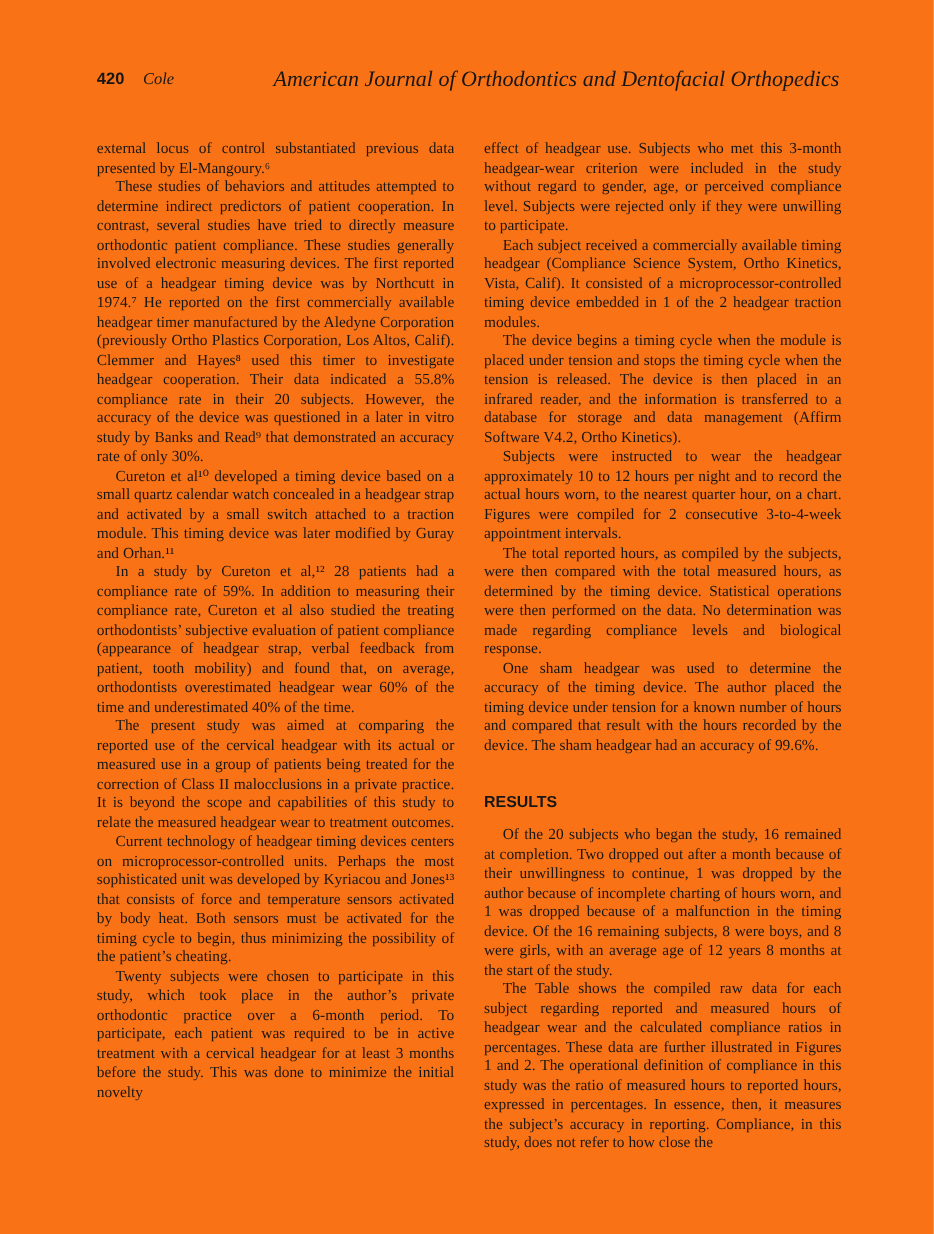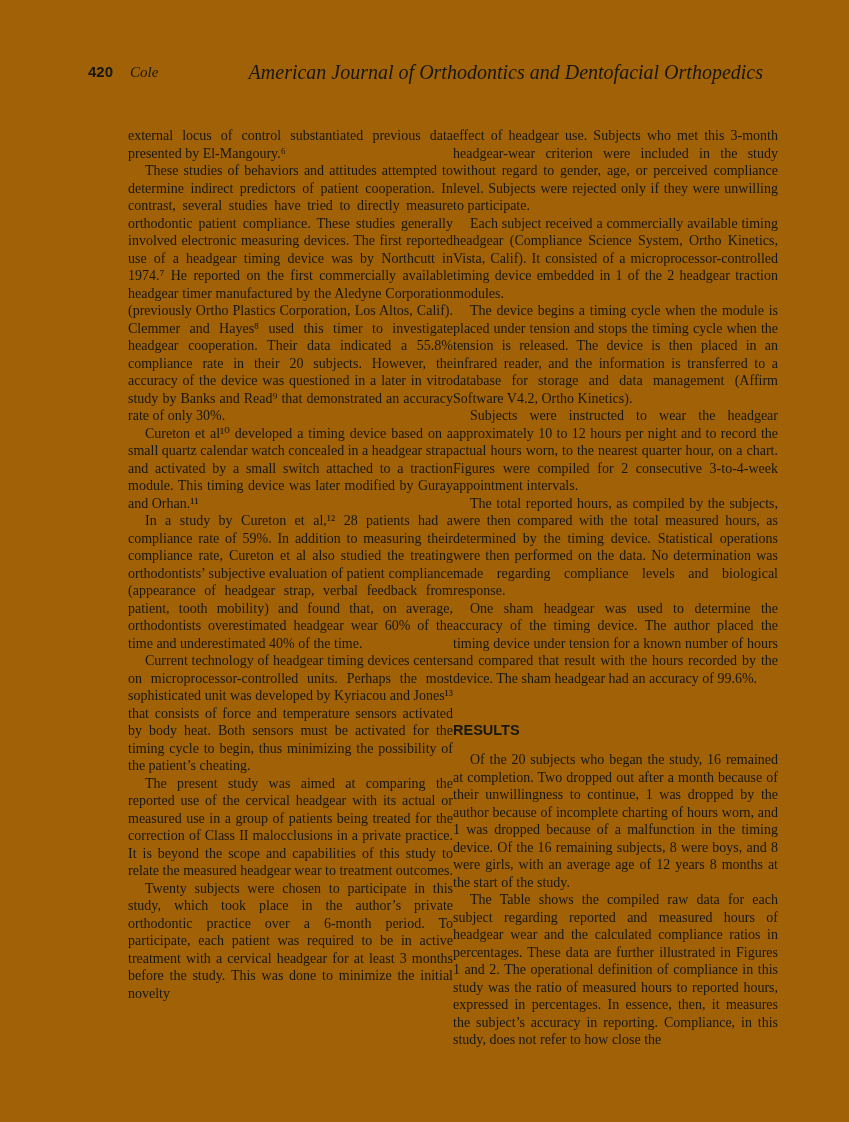--- a/index.html
+++ b/index.html
@@ -4,21 +4,21 @@
 <style>
   html, body {
     margin: 0;
     padding: 0;
     background: #ffffff;
   }
   .page {
     position: relative;
     width: 849px;
     height: 1122px;
-    background: #a16207;
+    background: #f97316;
     box-sizing: border-box;
     padding: 62px 86px 0 88px;
     color: #161616;
     overflow: hidden;
   }
   .page-header {
     display: flex;
     justify-content: space-between;
     align-items: flex-start;
     margin-bottom: 24px;
@@ -41,21 +41,21 @@
   }
   .header-right {
     text-align: center;
     font-family: Liberation Serif, serif;
     font-style: italic;
     font-size: 20px;
     line-height: 20px;
   }
   .columns {
     display: flex;
-    margin-left: 40px;
+    gap: 27px;
   }
   .col {
     flex: 0 0 325px;
     width: 325px;
     font-family: "Liberation Serif", "DejaVu Serif", serif;
     font-size: 14px;
     line-height: 17.5px;
     text-align: justify;
   }
   .col p.para {
@@ -86,22 +86,22 @@
     <div class="header-right">
       <div class="journal-name">American Journal of Orthodontics and Dentofacial Orthopedics</div>
     </div>
   </header>
   <main class="columns">
     <section class="col">
         <p class="para noindent">external locus of control substantiated previous data presented by El-Mangoury.⁶</p>
         <p class="para">These studies of behaviors and attitudes attempted to determine indirect predictors of patient cooperation. In contrast, several studies have tried to directly measure orthodontic patient compliance. These studies generally involved electronic measuring devices. The first reported use of a headgear timing device was by Northcutt in 1974.⁷ He reported on the first commercially available headgear timer manufactured by the Aledyne Corporation (previously Ortho Plastics Corporation, Los Altos, Calif). Clemmer and Hayes⁸ used this timer to investigate headgear cooperation. Their data indicated a 55.8% compliance rate in their 20 subjects. However, the accuracy of the device was questioned in a later in vitro study by Banks and Read⁹ that demonstrated an accuracy rate of only 30%.</p>
         <p class="para">Cureton et al¹⁰ developed a timing device based on a small quartz calendar watch concealed in a headgear strap and activated by a small switch attached to a traction module. This timing device was later modified by Guray and Orhan.¹¹</p>
         <p class="para">In a study by Cureton et al,¹² 28 patients had a compliance rate of 59%. In addition to measuring their compliance rate, Cureton et al also studied the treating orthodontists’ subjective evaluation of patient compliance (appearance of headgear strap, verbal feedback from patient, tooth mobility) and found that, on average, orthodontists overestimated headgear wear 60% of the time and underestimated 40% of the time.</p>
+        <p class="para">The present study was aimed at comparing the reported use of the cervical headgear with its actual or measured use in a group of patients being treated for the correction of Class II malocclusions in a private practice. It is beyond the scope and capabilities of this study to relate the measured headgear wear to treatment outcomes.</p>
         <p class="para">Current technology of headgear timing devices centers on microprocessor-controlled units. Perhaps the most sophisticated unit was developed by Kyriacou and Jones¹³ that consists of force and temperature sensors activated by body heat. Both sensors must be activated for the timing cycle to begin, thus minimizing the possibility of the patient’s cheating.</p>
-        <p class="para">The present study was aimed at comparing the reported use of the cervical headgear with its actual or measured use in a group of patients being treated for the correction of Class II malocclusions in a private practice. It is beyond the scope and capabilities of this study to relate the measured headgear wear to treatment outcomes.</p>
         <p class="para">Twenty subjects were chosen to participate in this study, which took place in the author’s private orthodontic practice over a 6-month period. To participate, each patient was required to be in active treatment with a cervical headgear for at least 3 months before the study. This was done to minimize the initial novelty</p>
       </section>
     <section class="col">
         <p class="para noindent">effect of headgear use. Subjects who met this 3-month headgear-wear criterion were included in the study without regard to gender, age, or perceived compliance level. Subjects were rejected only if they were unwilling to participate.</p>
         <p class="para">Each subject received a commercially available timing headgear (Compliance Science System, Ortho Kinetics, Vista, Calif). It consisted of a microprocessor-controlled timing device embedded in 1 of the 2 headgear traction modules.</p>
         <p class="para">The device begins a timing cycle when the module is placed under tension and stops the timing cycle when the tension is released. The device is then placed in an infrared reader, and the information is transferred to a database for storage and data management (Affirm Software V4.2, Ortho Kinetics).</p>
         <p class="para">Subjects were instructed to wear the headgear approximately 10 to 12 hours per night and to record the actual hours worn, to the nearest quarter hour, on a chart. Figures were compiled for 2 consecutive 3-to-4-week appointment intervals.</p>
         <p class="para">The total reported hours, as compiled by the subjects, were then compared with the total measured hours, as determined by the timing device. Statistical operations were then performed on the data. No determination was made regarding compliance levels and biological response.</p>
         <p class="para">One sham headgear was used to determine the accuracy of the timing device. The author placed the timing device under tension for a known number of hours and compared that result with the hours recorded by the device. The sham headgear had an accuracy of 99.6%.</p>
         <h2 class="section-heading">RESULTS</h2>

